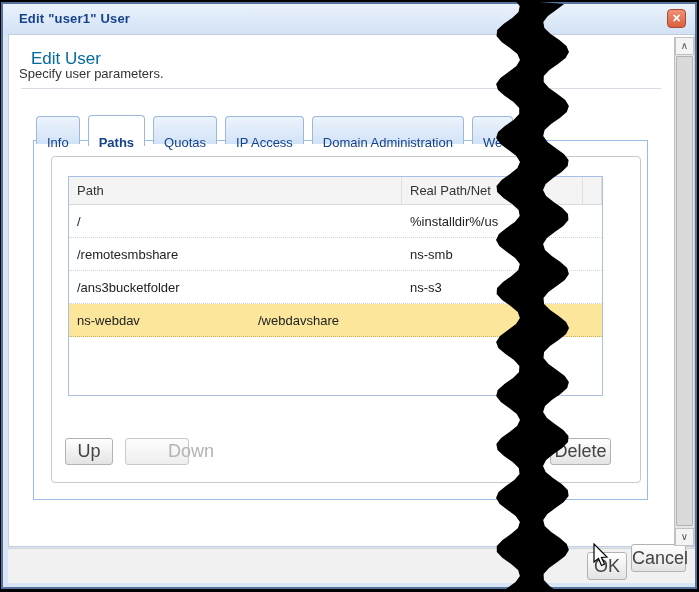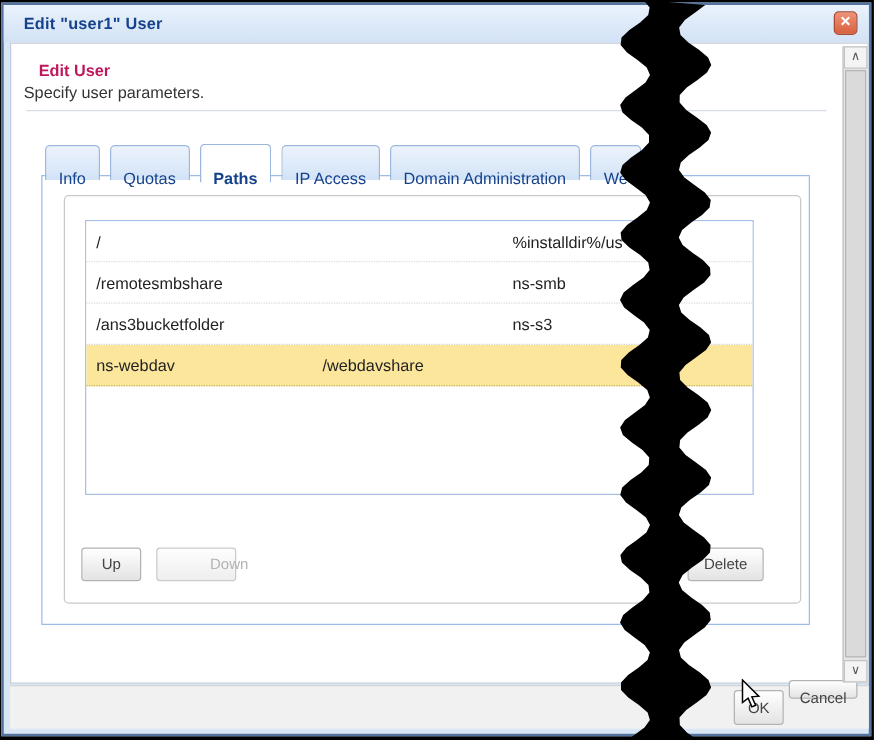--- a/index.html
+++ b/index.html
@@ -25,21 +25,21 @@
     position:absolute; right:9px; top:5px; width:19px; height:19px;
     background:linear-gradient(#ef9277,#d95f3e); border:1px solid #a84a31;
     border-radius:4px; color:#fff; font-size:11px; font-weight:bold;
     text-align:center; line-height:17px; cursor:pointer;
   }
   
   .body-panel {
     position:absolute; left:5px; top:30px; width:687px; height:513px;
     background:#fff; border:1px solid #c3cddb;
   }
-  .heading   { position:absolute; left:28px; top:45px; font-size:13px; font-weight:bold; color:#be185d; }
+  .heading   { position:absolute; left:28px; top:45px; font-size:17px; font-weight:normal; color:#0369a1; }
   .subheading{ position:absolute; left:16px; top:62px; font-size:13px; color:#333; }
   .head-sep  { position:absolute; left:18px; top:84px; width:640px; height:1px; background:#d7dce6; }
 
   
   .tabs { position:absolute; left:33px; top:109px; display:flex; gap:8px; align-items:flex-end; z-index:3; }
   .tab {
     height:28px; padding:12px 10px; font-size:13px; color:#15428b;
     background:linear-gradient(#ecf3fc,#d2e3f7);
     border:1px solid #9cb8dd; border-bottom:none;
     border-radius:4px 4px 0 0; line-height:27px; cursor:pointer; white-space:nowrap;
@@ -63,35 +63,35 @@
     overflow:hidden;
   }
   .thead { display:flex; height:28px; background:#f4f4f4; border-bottom:1px solid #d9d9d9; color:#333; }
   .th { padding:6px 0 0 8px; border-right:1px solid #e0e0e0; overflow:hidden; white-space:nowrap; }
   .col1 { width:333px; } .col2 { width:181px; } .col3 { flex:1; }
   .trow { display:flex; height:33px; border-bottom:1px dotted #d2d2d2; background:#fff; }
   .trow.selected { background:#fbe69b; border-bottom:1px dotted #c8b264; }
   .td { padding:9px 0 0 8px; overflow:hidden; white-space:nowrap; }
   
   .btn {
-    position:absolute; height:27px; font-size:12px; color:#444; text-align:center;
+    position:absolute; height:27px; font-size:18px; color:#444; text-align:center;
     background:linear-gradient(#ffffff,#e3e3e3); border:1px solid #b3b3b3;
     border-radius:3px; cursor:pointer; z-index:5; line-height:25px;
   }
   .btn.disabled { color:#b3b3b3; cursor:default; background:linear-gradient(#fdfdfd,#eeeeee); border-color:#c9c9c9;padding-left:42px; }
   .btn-up     { left:62px;  top:434px; width:48px; }
   .btn-down   { left:122px; top:434px; width:64px; }
   .btn-delete { left:547px; top:434px; width:61px; }
   
   .footer {
     position:absolute; left:5px; top:544px; width:687px; height:35px;
     background:#f1f1f1; border-top:1px solid #d5d5d5;
   }
   .btn-ok     { left:584px; top:548px; width:40px; height:28px; line-height:26px; }
-  .btn-cancel { left:628px; top:540px; width:55px; height:15px; line-height:26px; }
+  .btn-cancel { left:628px; top:540px; width:55px; height:28px; line-height:26px; }
   
   .scrollbar {
     position:absolute; left:671px; top:33px; width:20px; height:509px;
     background:#e6e6e6; border-left:1px solid #bfbfbf; z-index:6;
   }
   .scroll-arrow {
     position:absolute; left:0; width:19px; height:18px; background:#f4f4f4;
     border:1px solid #c2c2c2; color:#555; font-size:10px; text-align:center;
     line-height:16px; cursor:pointer;
   }
@@ -116,31 +116,36 @@
     <div class="close-btn">✕</div>
 
     <div class="body-panel"></div>
 
     <div class="heading">Edit User</div>
     <div class="subheading">Specify user parameters.</div>
     <div class="head-sep"></div>
 
     <div class="tabs">
       <div class="tab">Info</div>
+      <div class="tab active">Paths</div>
       <div class="tab">Quotas</div>
-      <div class="tab active">Paths</div>
       <div class="tab">IP Access</div>
       <div class="tab">Domain Administration</div>
       <div class="tab">We</div>
     </div>
 
     <div class="tabpanel"></div>
     <div class="fieldset"></div>
 
     <div class="ptable">
+      <div class="thead">
+        <div class="th col1">Path</div>
+        <div class="th col2">Real Path/Net</div>
+        <div class="th col3"></div>
+      </div>
       <div class="trow">
         <div class="td col1">/</div>
         <div class="td col2">%installdir%/us</div>
         <div class="td col3"></div>
       </div>
       <div class="trow">
         <div class="td col1">/remotesmbshare</div>
         <div class="td col2">ns-smb</div>
         <div class="td col3"></div>
       </div>

